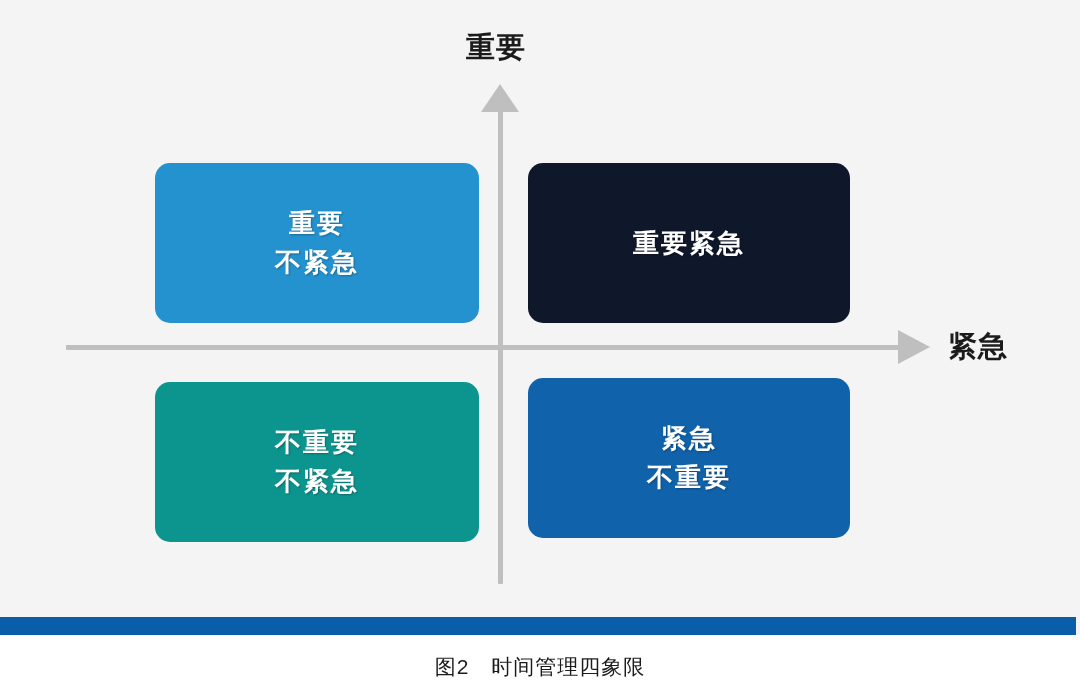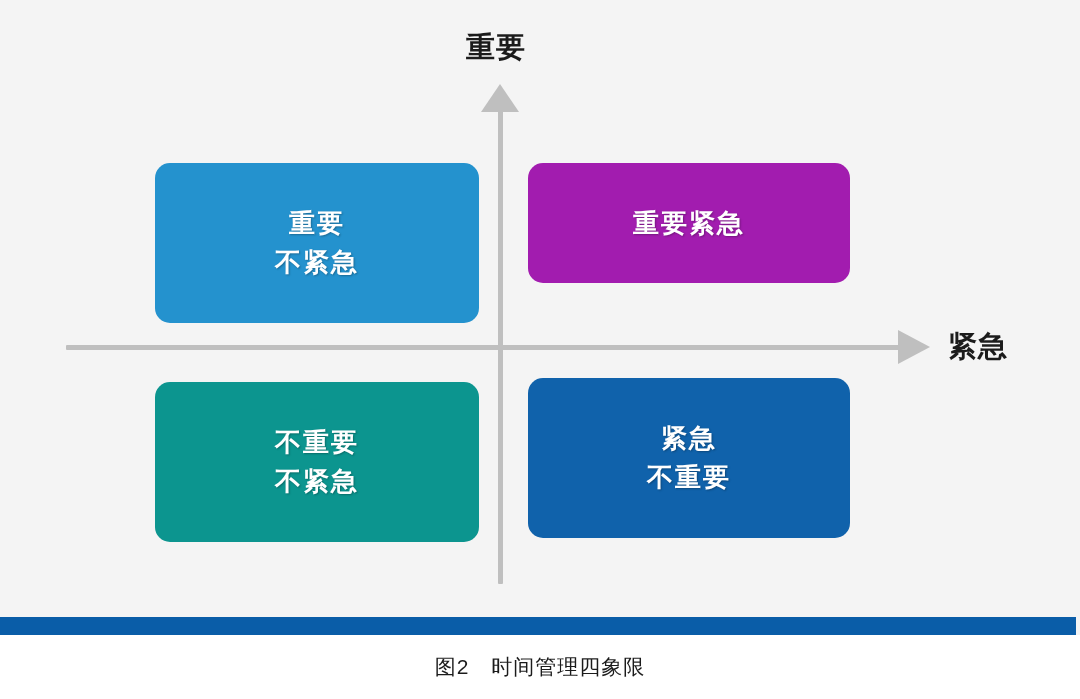--- a/index.html
+++ b/index.html
@@ -121,22 +121,22 @@
     white-space: nowrap;
   }
 
   #quad-important-not-urgent {
     left: 155px;  top: 163px;  width: 324px; height: 160px;
     background: #2492ce;
   }
   #quad-important-not-urgent::after { background: #1b7bb0; }
 
   #quad-important-urgent {
-    left: 528px; top: 163px; width: 322px; height: 120px;
-    background: #a21caf;
+    left: 528px; top: 163px; width: 322px; height: 160px;
+    background: #0f172a;
   }
   #quad-important-urgent::after { background: #7f9006; }
 
   #quad-not-important-not-urgent {
     left: 155px; top: 382px; width: 324px; height: 160px;
     background: #0c958f;
   }
   #quad-not-important-not-urgent::after { background: #0a7b76; }
 
   #quad-urgent-not-important {

